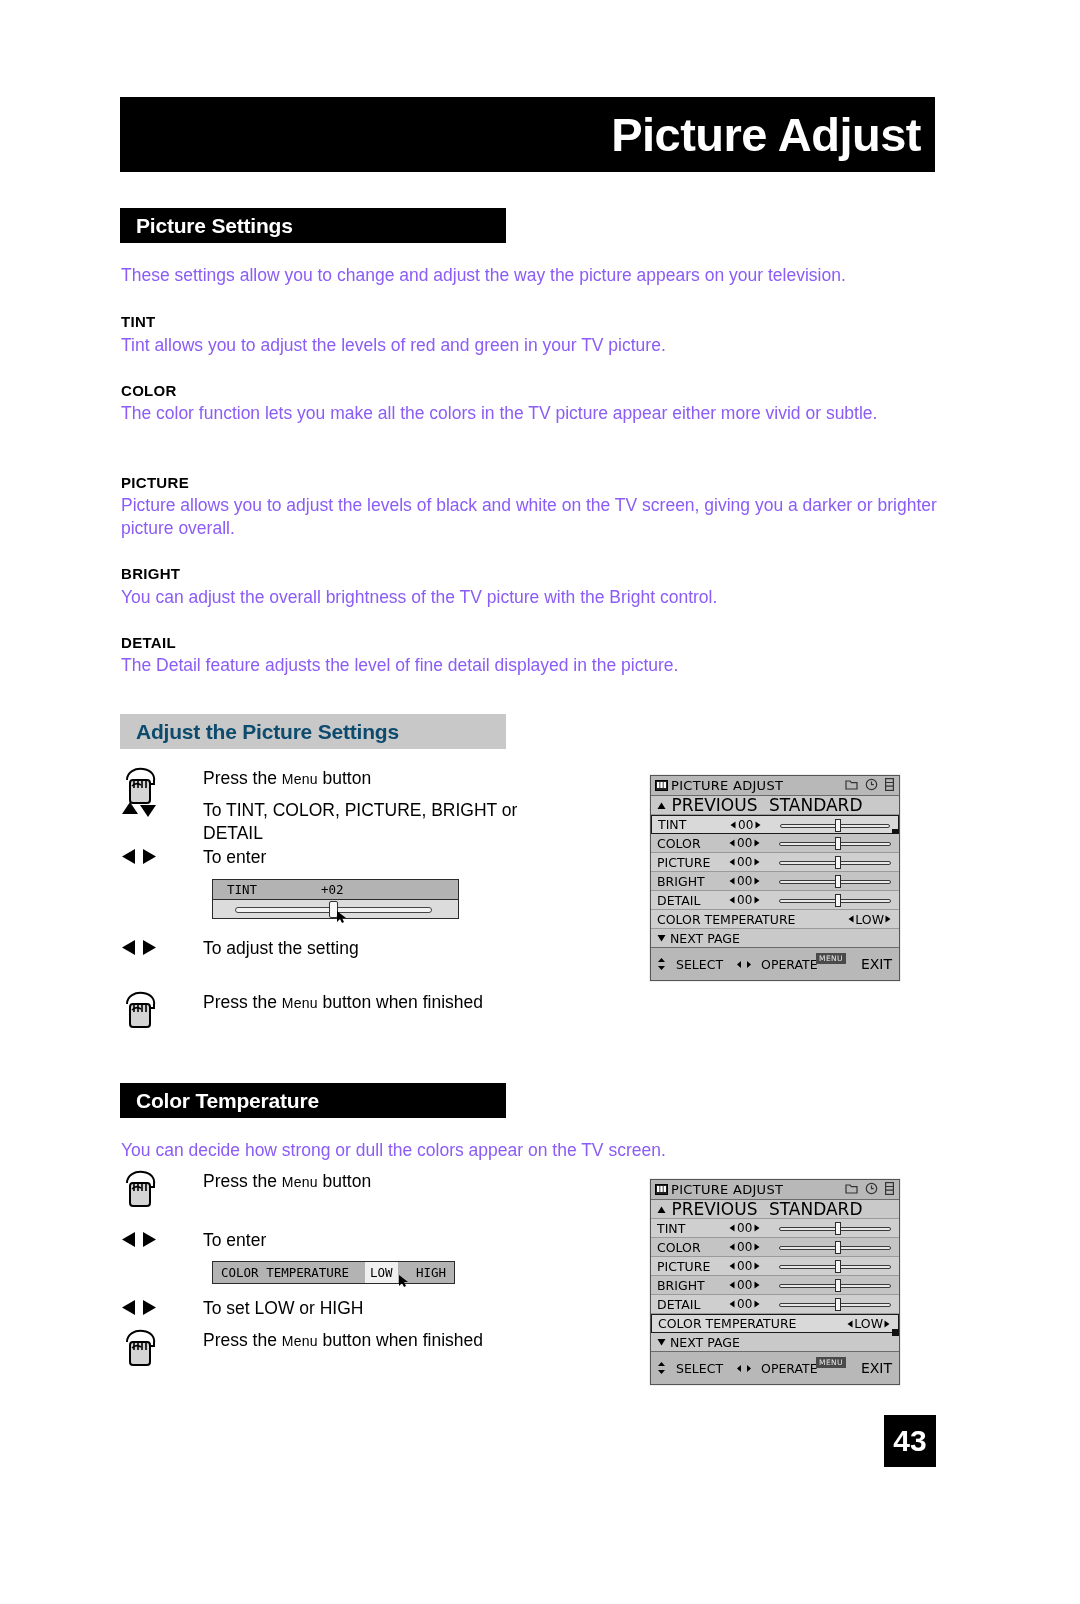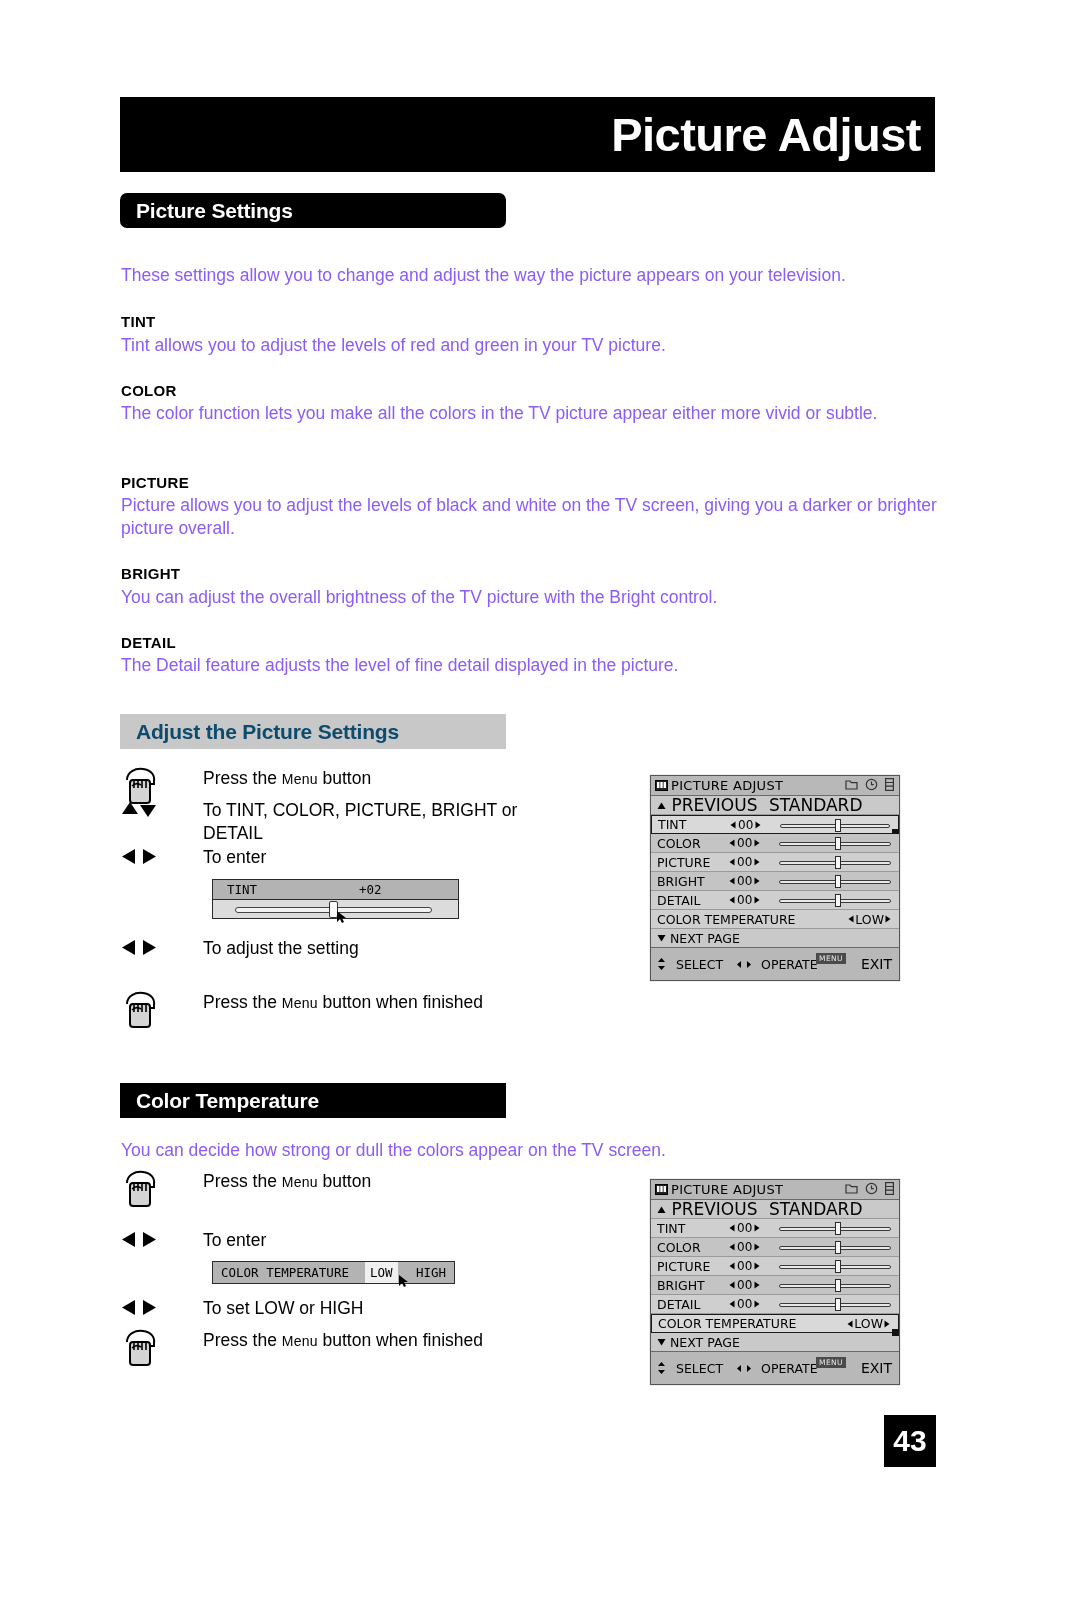--- a/index.html
+++ b/index.html
@@ -67,21 +67,21 @@
   .tint-widget {
     position:absolute; left:212px; top:879px; width:247px; height:40px;
     border:1px solid #2b2b2b; background:#dcdcdc;
   }
   .tint-widget .tw-head {
     height:20px; background:#b3b3b3; border-bottom:1px solid #2b2b2b;
     display:flex; align-items:center; position:relative;
     font-family:"DejaVu Sans Mono", monospace; font-size:12.5px;
   }
   .tint-widget .tw-name { position:absolute; left:14px; top:2px; }
-  .tint-widget .tw-val  { position:absolute; left:108px; top:2px;margin-left:38px; }
+  .tint-widget .tw-val  { position:absolute; left:108px; top:2px; }
   .tint-widget .tw-body { height:18px; position:relative; }
   .tw-track {
     position:absolute; left:22px; right:26px; top:7px; height:6px;
     border:1px solid #444; background:#f2f2f2; border-radius:3px;
   }
   .tw-knob {
     position:absolute; left:116px; top:1px; width:9px; height:17px;
     border:1px solid #333; background:#fafafa; border-radius:2px;
   }
   .tw-cursor { position:absolute; left:124px; top:11px; }
@@ -174,21 +174,21 @@
 </style>
 </head>
 <body>
 
 <div class="page">
 
   <div class="masthead">
     <div class="masthead-title">Picture Adjust</div>
   </div>
 
-  <div class="sec-bar" style="top:193px;border-radius:7px;">
+  <div class="sec-bar" style="top:208px;">
     <span class="lbl">Picture Settings</span>
   </div>
 
   <div class="para" style="top:264px;">These settings allow you to change and adjust the way the picture appears on your television.</div>
 
   <div class="subhead" style="top:313px;">TINT</div>
   <div class="para" style="top:334px;">Tint allows you to adjust the levels of red and green in your TV picture.</div>
 
   <div class="subhead" style="top:382px;">COLOR</div>
   <div class="para" style="top:402px;">The color function lets you make all the colors in the TV picture appear either more vivid or subtle.</div>

